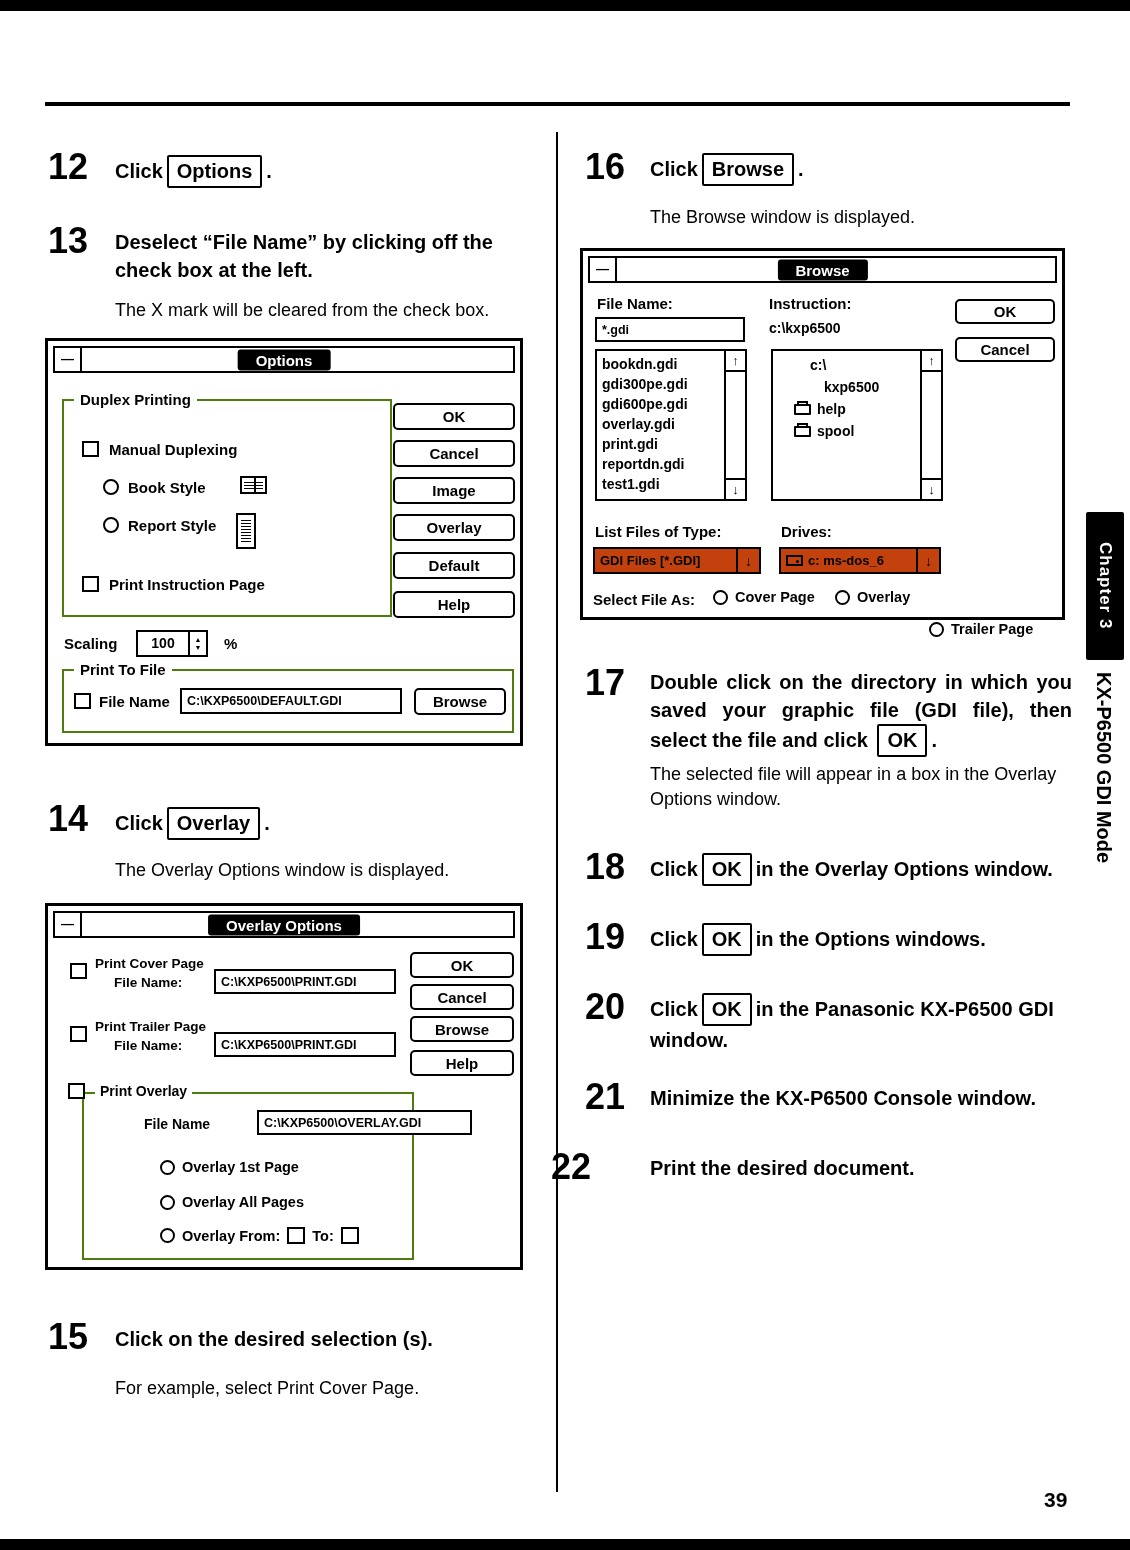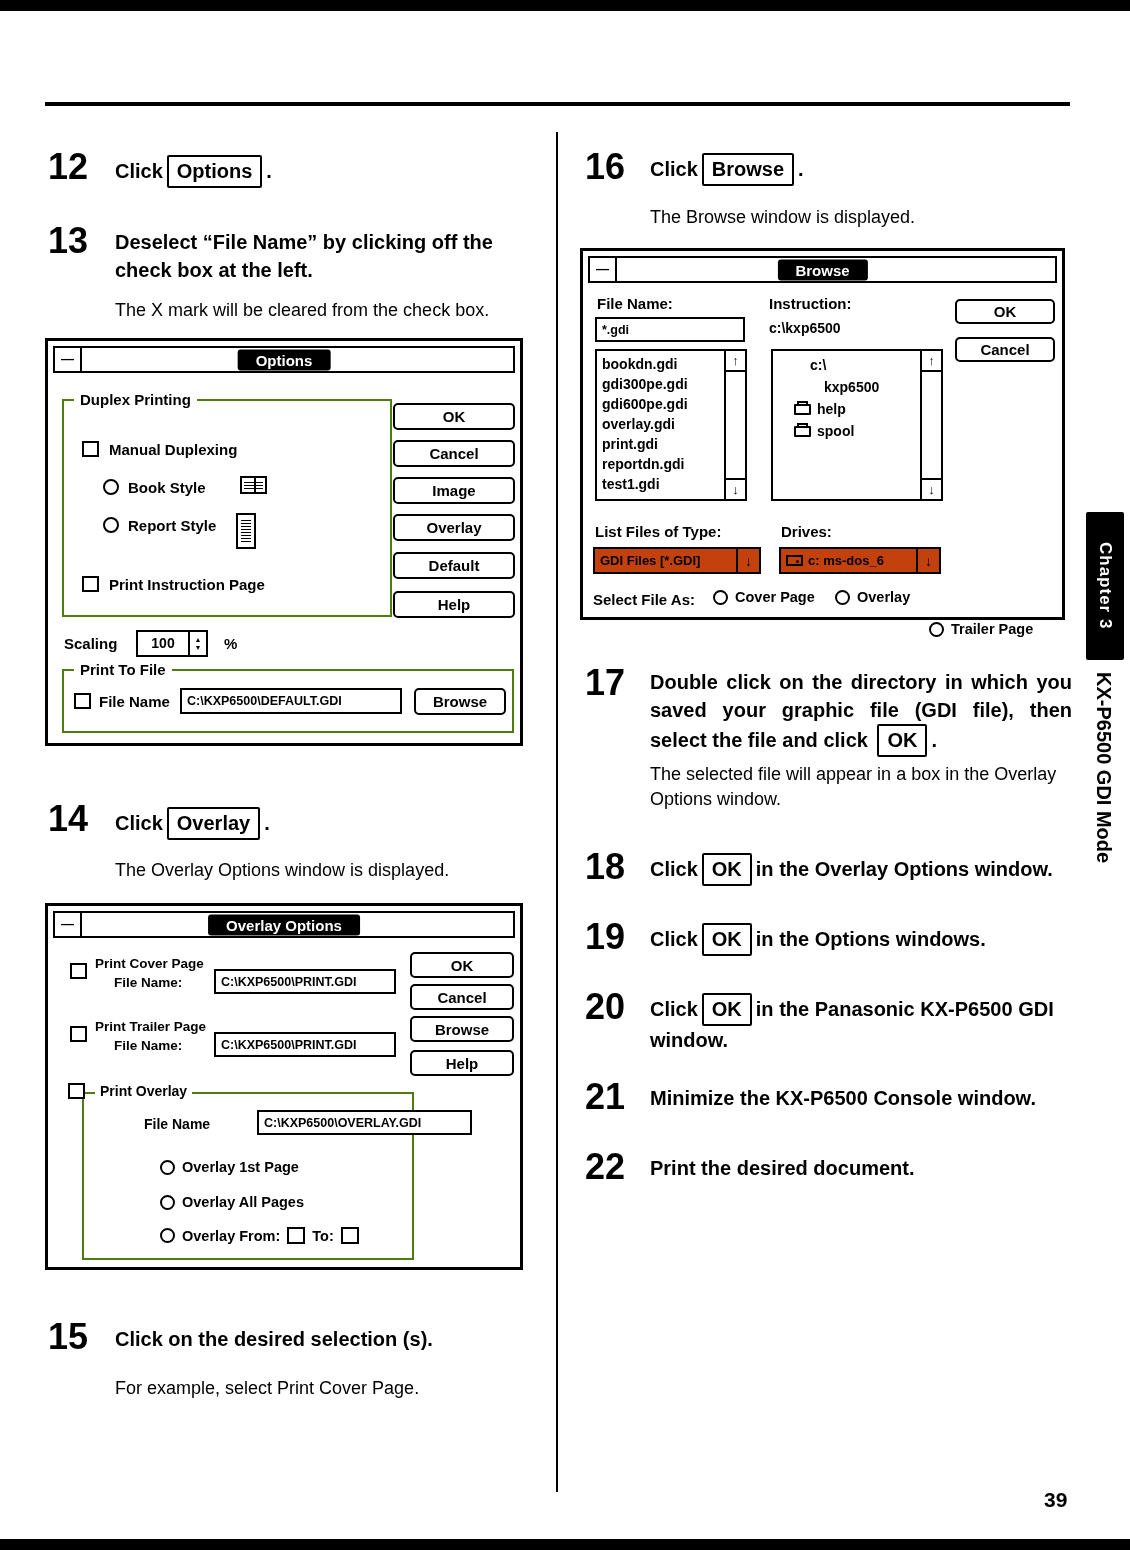--- a/index.html
+++ b/index.html
@@ -299,19 +299,19 @@
   </p>
 
   <div class="step-num" style="left:585px; top:986px;">20</div>
   <p class="step-text" style="left:650px; top:993px; width:422px;">
     <span>Click</span><span class="kbtn">OK</span><span>in the Panasonic KX-P6500 GDI window.</span>
   </p>
 
   <div class="step-num" style="left:585px; top:1076px;">21</div>
   <p class="step-text nowrap" style="left:650px; top:1084px;">Minimize the KX-P6500 Console window.</p>
 
-  <div class="step-num" style="left:585px; top:1146px;">22</div>
+  <div class="step-num" style="left:551px; top:1146px;">22</div>
   <p class="step-text nowrap" style="left:650px; top:1154px;">Print the desired document.</p>
 
   <div class="chapter-tab">Chapter 3</div>
   <div class="mode-label">KX-P6500 GDI Mode</div>
   <div class="page-number">39</div>
 </div>
 
 </body></html>

